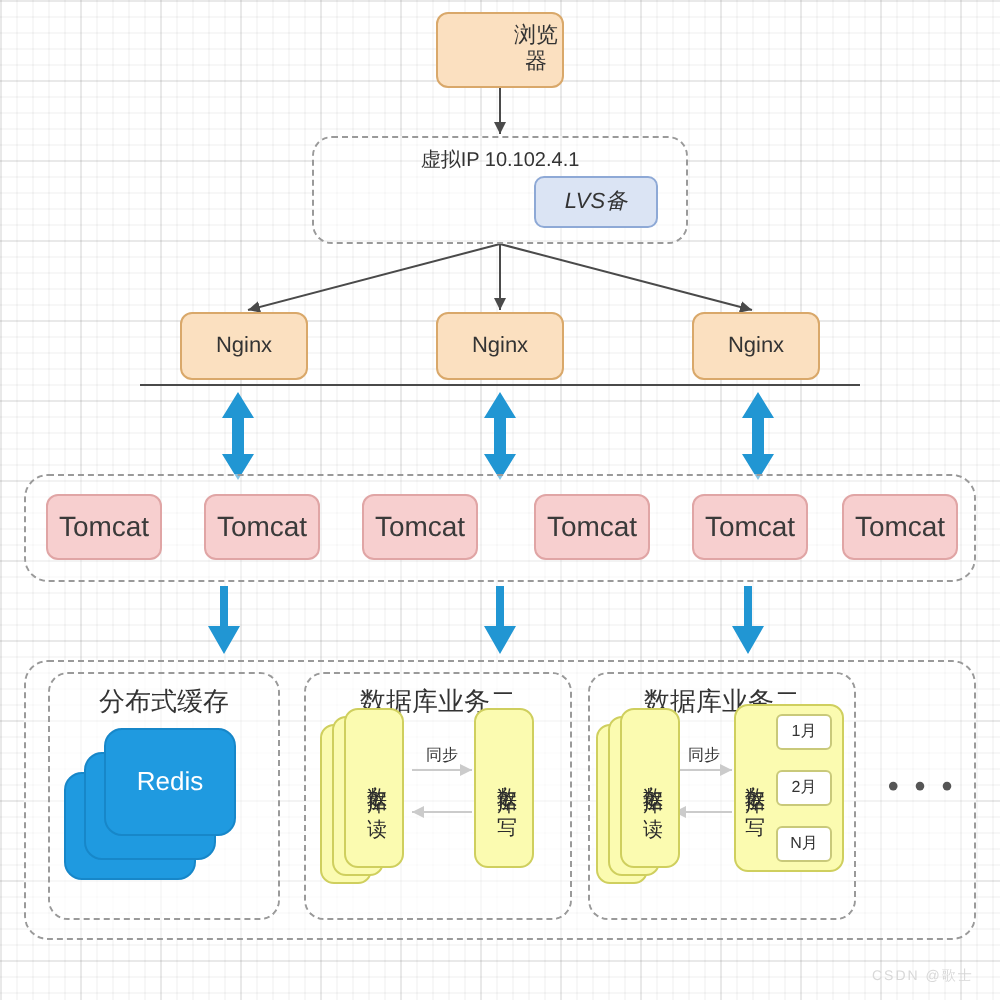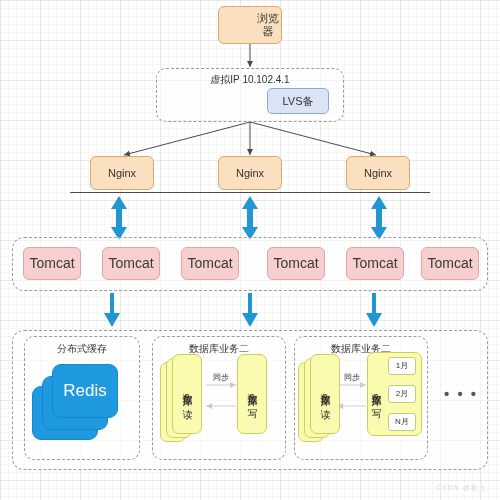--- a/index.html
+++ b/index.html
@@ -55,21 +55,21 @@
     border: 1px solid #e0a5a5;
     border-radius: 6px;
     color: #3a3a3a;
     font-size: 14px;
   }
   .box-redis {
     background: #1f9ae0;
     border: 1px solid #1787c9;
     border-radius: 9px;
     color: #ffffff;
-    font-size: 17px;
+    font-size: 13px;
   }
   .box-yellow {
     background: #fbfbb0;
     border: 1px solid #cfcf5e;
     border-radius: 7px;
     color: #2b2b2b;
     font-size: 10px;
   }
   .box-month {
     background: #ffffff;
@@ -85,21 +85,21 @@
     box-sizing: border-box;
     border: 1px dashed #9a9a9a;
     border-radius: 10px;
     background: rgba(255,255,255,0.45);
   }
   .dash-tight {
     border-radius: 12px;
   }
   .group-label {
     position: absolute;
-    font-size: 10px;
+    font-size: 13px;
     color: #333333;
     text-align: center;
     white-space: nowrap;
   }
   
   .vtext {
     writing-mode: vertical-rl;
     text-orientation: upright;
     letter-spacing: 1px;
     line-height: 1;
@@ -182,21 +182,21 @@
     <line x1="337" y1="385" x2="366" y2="385" stroke="#555555" stroke-width="1" marker-end="url(#arrowGraySm)"></line>
     <line x1="366" y1="406" x2="337" y2="406" stroke="#555555" stroke-width="1" marker-end="url(#arrowGraySm)"></line>
   </svg>
 
   <div class="node box-orange" style="left:218px; top:6px; width:64px; height:38px;padding-left:36px;">
     <span>浏览器</span>
   </div>
 
   <div class="dash" style="left:156px; top:68px; width:188px; height:54px;"></div>
   <div class="group-label" style="left:156px; top:73px; width:188px; font-size:10px;">虚拟IP 10.102.4.1</div>
-  <div class="node box-lvs" style="left:267px; top:88px; width:62px; height:26px;">
+  <div class="node box-lvs" style="left:267px; top:88px; width:62px; height:26px;font-style:italic;">
     <span>LVS备</span>
   </div>
 
   <div class="node box-orange" style="left:90px; top:156px; width:64px; height:34px;">
     <span>Nginx</span>
   </div>
   <div class="node box-orange" style="left:218px; top:156px; width:64px; height:34px;">
     <span>Nginx</span>
   </div>
   <div class="node box-orange" style="left:346px; top:156px; width:64px; height:34px;">

